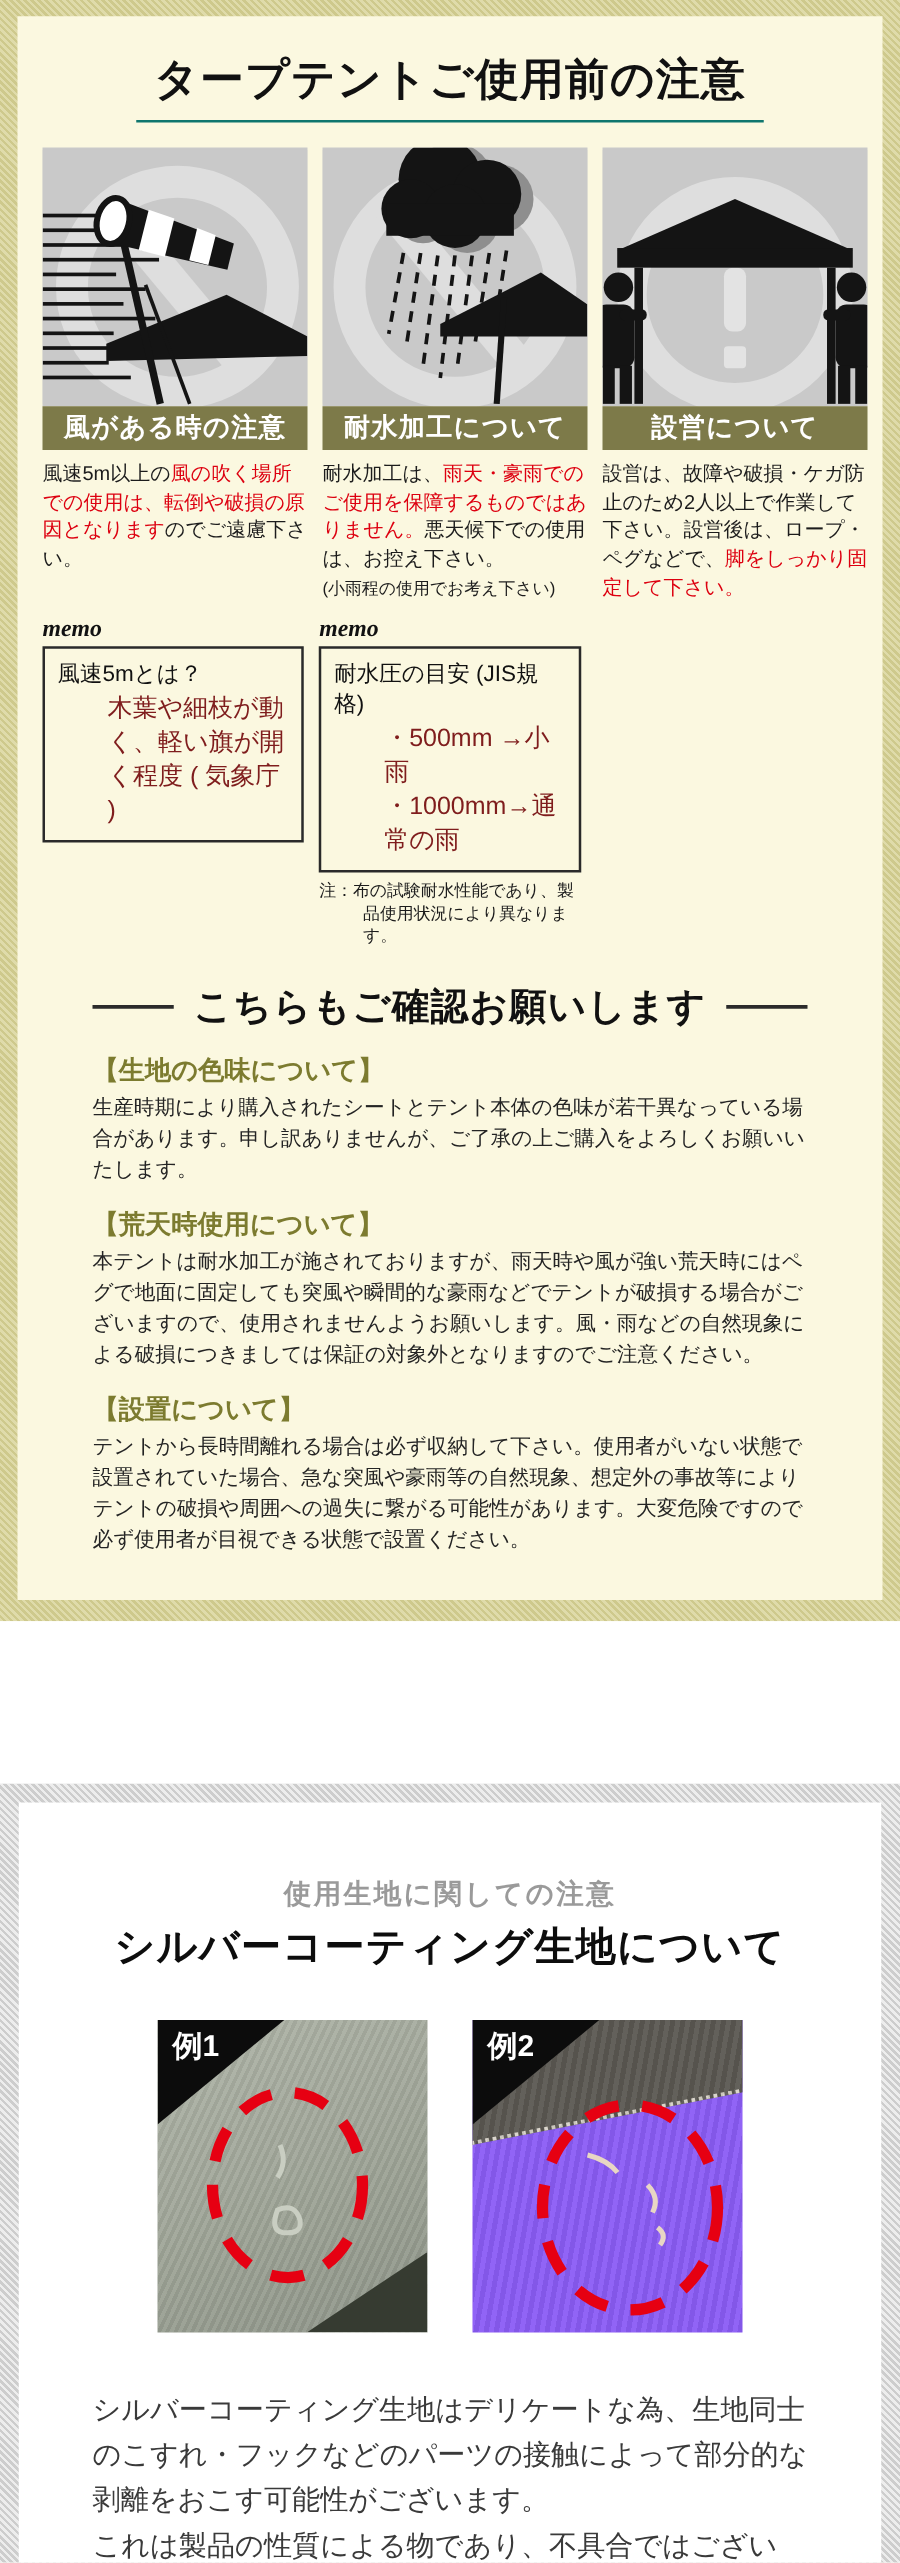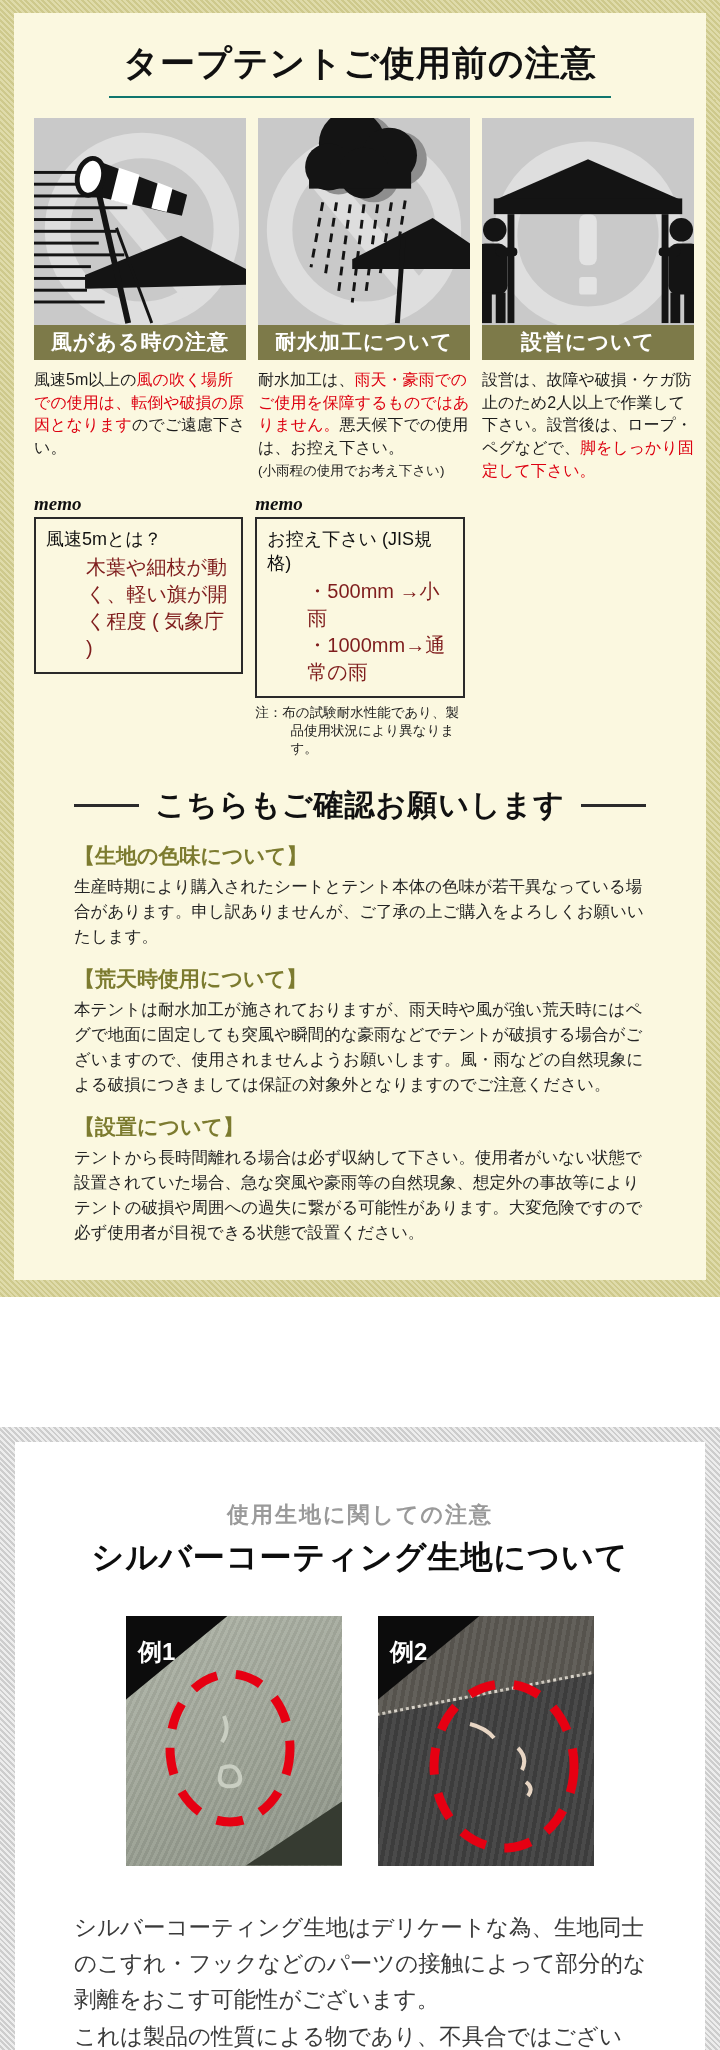--- a/index.html
+++ b/index.html
@@ -74,35 +74,35 @@
 
   .photos { display:flex; justify-content:center; gap:36px; margin-top:36px; }
   .photo { position:relative; width:216px; height:250px; overflow:hidden; }
   .photo1 {
     background:linear-gradient(155deg,#b0b5a8 0%,#a2a89b 45%,#979d90 75%,#8f958a 100%);
   }
   .photo1::after {
     content:""; position:absolute; inset:0;
     background:repeating-linear-gradient(115deg, rgba(255,255,255,.05) 0 3px, rgba(0,0,0,.05) 3px 6px);
   }
-  .photo2 { background:#404040; }
+  .photo2 { background:#8b5cf6; }
   .photo2 .band-dark {
     position:absolute; left:-15%; top:-42%; width:140%; height:72%;
     background:#5b5852; transform:rotate(-11deg);
     border-bottom:3px dotted #d8d3c9;
   }
   .photo2::after {
     content:""; position:absolute; inset:0;
     background:repeating-linear-gradient(100deg, rgba(255,255,255,.05) 0 4px, rgba(0,0,0,.06) 4px 8px);
   }
   .corner-tl {
     position:absolute; left:0; top:0; width:102px; height:84px;
     background:#0c0c0c; clip-path:polygon(0 0,100% 0,0 100%); z-index:3;
   }
-  .photo-label { position:absolute; left:12px; top:20px; color:#fff; font-size:24px; font-weight:bold; z-index:4; }
+  .photo-label { position:absolute; left:12px; top:5px; color:#fff; font-size:24px; font-weight:bold; z-index:4; }
   .corner-br {
     position:absolute; right:0; bottom:0; width:96px; height:64px;
     background:#363b31; clip-path:polygon(100% 0,100% 100%,0 100%); z-index:2;
   }
   .dashed-ellipse { position:absolute; inset:0; z-index:2; }
 
   .b2-text { margin:44px 0 0 14px; font-size:22.5px; line-height:1.62; color:#3a3a3a; }
 </style>
 </head>
 <body>
@@ -223,21 +223,21 @@
         <div class="memo-col">
           <div class="memo-label">memo</div>
           <div class="memo-box">
             <div class="memo-title">風速5mとは？</div>
             <div class="memo-line">木葉や細枝が動く、軽い旗が開く程度 ( 気象庁 )</div>
           </div>
         </div>
         <div class="memo-col">
           <div class="memo-label">memo</div>
           <div class="memo-box">
-            <div class="memo-title">お控え下さい (JIS規格)</div>
+            <div class="memo-title">耐水圧の目安 (JIS規格)</div>
             <div class="memo-line">・500mm →小雨</div>
             <div class="memo-line">・1000mm→通常の雨</div>
           </div>
           <div class="memo-note">注：布の試験耐水性能であり、製品使用状況により異なります。</div>
         </div>
         <div class="memo-col"></div>
       </div>
 
       <h2 class="confirm">
           <span class="line"></span>

